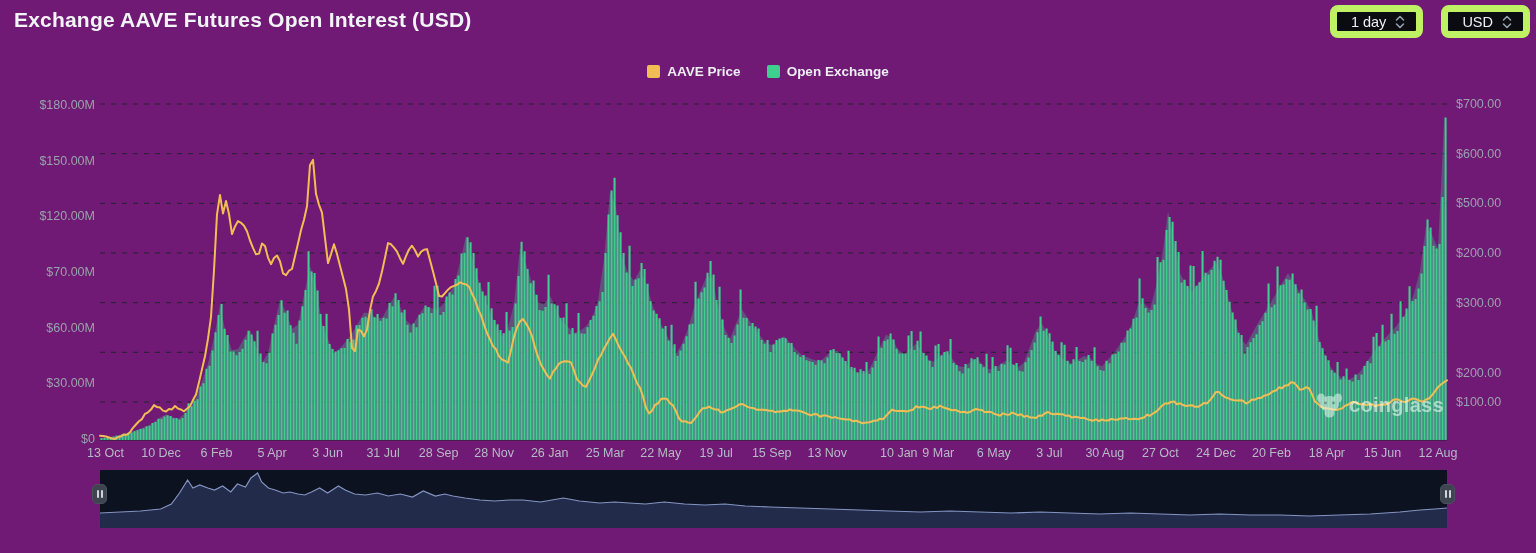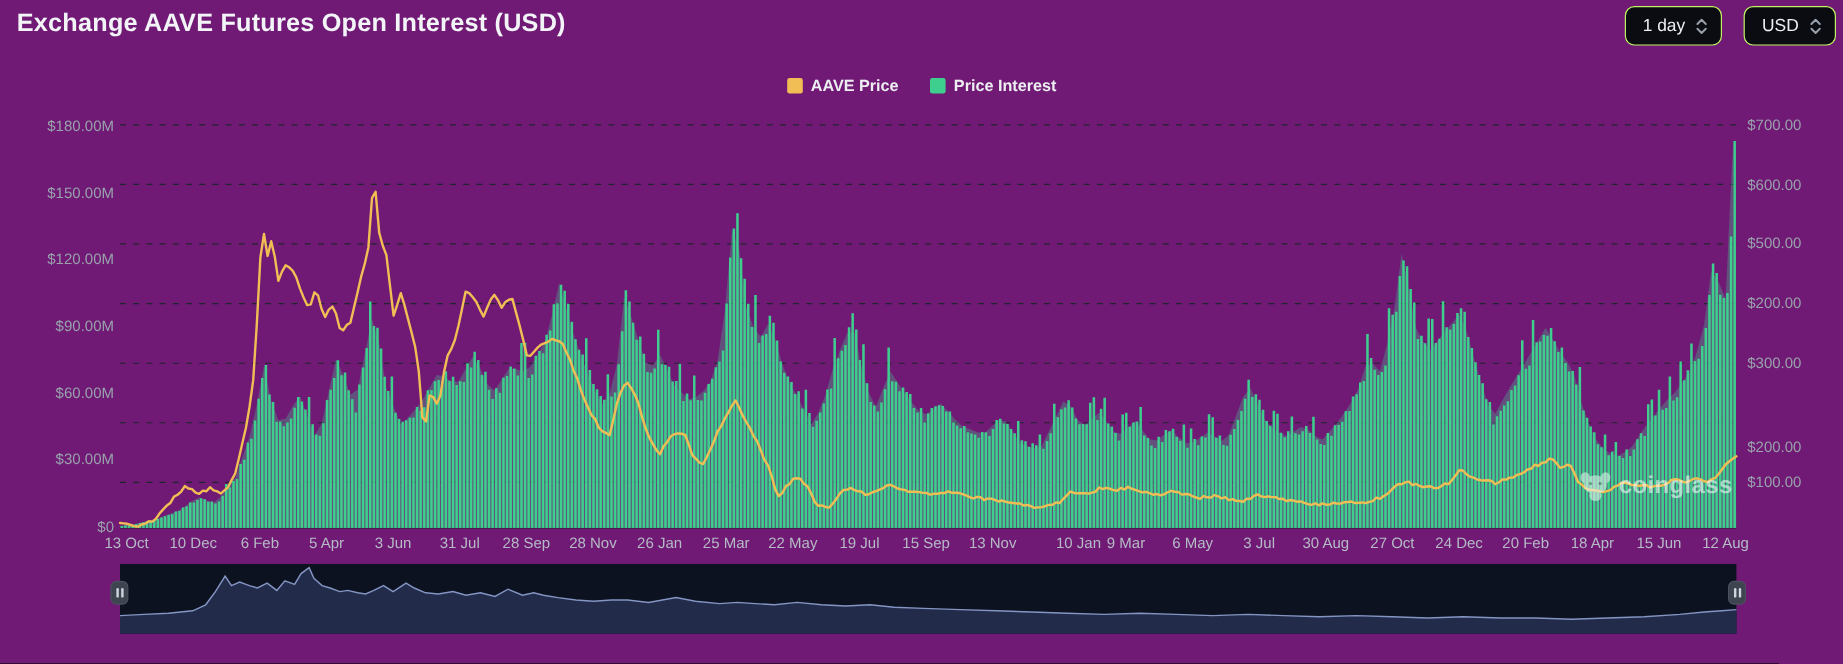--- a/index.html
+++ b/index.html
@@ -3,21 +3,21 @@
 <meta charset="utf-8">
 <style>
   * { margin:0; padding:0; box-sizing:border-box; }
   html,body { background:#050609; }
   .page { position:relative; width:1536px; height:553px; background:#701a75; overflow:hidden;
           font-family:"Liberation Sans", sans-serif; }
   .title { position:absolute; left:14px; top:8px; font-size:21px; font-weight:700;
            color:#F2F4F7; letter-spacing:.2px; }
   .controls { position:absolute; top:5px; right:6px; display:flex; gap:18px; }
   .select { height:33px; display:flex; align-items:center; gap:9px; padding:0 11px 0 14px;
-            border:1px solid #bef264; border-radius:8px; background:#0A0C11; color:#EDEFF2;
+            border:7px solid #bef264; border-radius:8px; background:#0A0C11; color:#EDEFF2;
             font-size:14.5px; cursor:pointer; }
   .legend { position:absolute; top:64px; left:0; width:100%; display:flex; justify-content:center;
             gap:26px; }
   .legend-item { display:flex; align-items:center; gap:7px; color:#ECEEF1; font-size:13.5px;
                  font-weight:700; cursor:pointer; }
   .legend-swatch { width:13px; height:13px; border-radius:2px; }
   svg.chart { position:absolute; left:0; top:0; }
   .axis-label { position:absolute; font-size:12.5px; color:#99A1AC; transform:translateY(-50%);
                 white-space:nowrap; }
   .axis-label.left { text-align:right; }
@@ -72,29 +72,29 @@
     </div>
   </div>
 
   <div class="legend">
     <div class="legend-item">
       <span class="legend-swatch" id="swatch-0" style="background: rgb(240, 190, 85);"></span>
       <span>AAVE Price</span>
     </div>
     <div class="legend-item">
       <span class="legend-swatch" id="swatch-1" style="background: rgb(62, 207, 142);"></span>
-      <span>Price Interest</span>
+      <span>Open Exchange</span>
     </div>
   </div>
 
   <div id="y-left">
       <span class="axis-label left" style="right: 1441px; top: 105px;">$180.00M</span>
       <span class="axis-label left" style="right: 1441px; top: 160.667px;">$150.00M</span>
       <span class="axis-label left" style="right: 1441px; top: 216.333px;">$120.00M</span>
-      <span class="axis-label left" style="right: 1441px; top: 272px;">$90.00M</span>
+      <span class="axis-label left" style="right: 1441px; top: 272px;">$70.00M</span>
       <span class="axis-label left" style="right: 1441px; top: 327.667px;">$60.00M</span>
       <span class="axis-label left" style="right: 1441px; top: 383.333px;">$30.00M</span>
       <span class="axis-label left" style="right: 1441px; top: 439px;">$0</span>
     </div>
   <div id="y-right">
       <span class="axis-label" style="left: 1456px; top: 104px;">$700.00</span>
       <span class="axis-label" style="left: 1456px; top: 153.667px;">$600.00</span>
       <span class="axis-label" style="left: 1456px; top: 203.333px;">$500.00</span>
       <span class="axis-label" style="left: 1456px; top: 253px;">$200.00</span>
       <span class="axis-label" style="left: 1456px; top: 302.667px;">$300.00</span>

